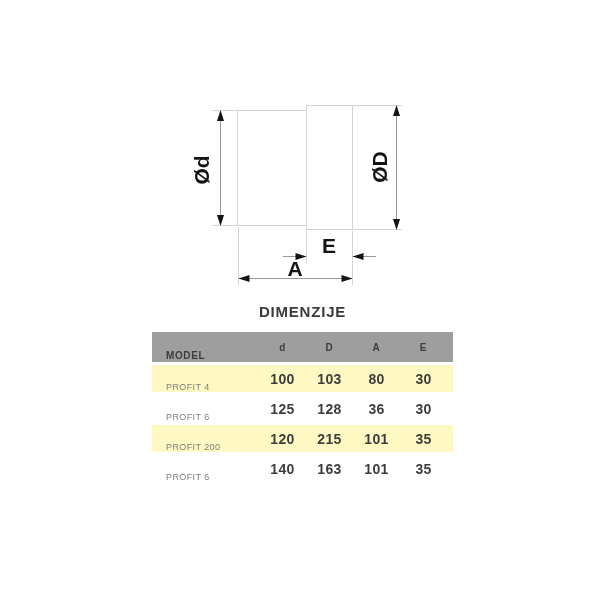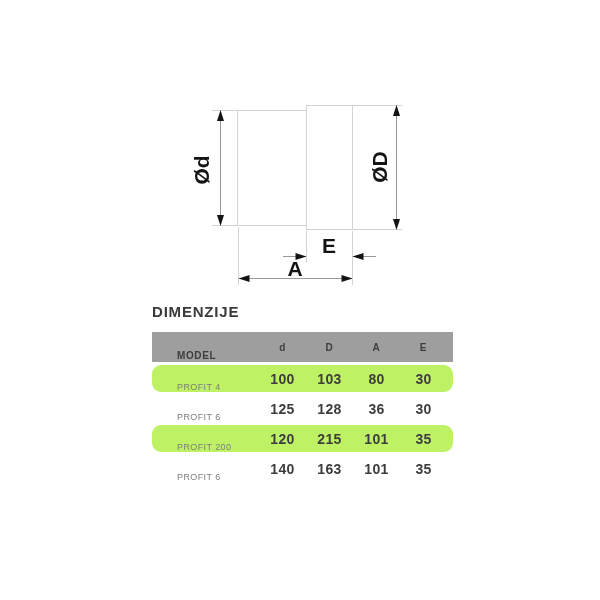--- a/index.html
+++ b/index.html
@@ -7,33 +7,33 @@
     position:relative; width:600px; height:600px; background:#ffffff;
     font-family:"Liberation Sans", sans-serif; overflow:hidden;
   }
   .diagram { position:absolute; left:0; top:0; }
   .dim-label {
     font-family:"Liberation Sans", sans-serif;
     font-weight:bold; font-size:21px; fill:#141414;
   }
   .section-title {
     position:absolute; left:152px; top:303px; width:301px;
-    text-align:left; font-size:15px; font-weight:bold;
+    text-align:center; font-size:15px; font-weight:bold;
     color:#3a3a3a; letter-spacing:0.8px;
   }
   .dim-table { position:absolute; left:152px; top:332px; width:301px; }
   .dim-table * { box-sizing:border-box; }
   .thead {
     height:30px; background:#9e9e9e; display:flex; align-items:center;
     margin-bottom:3px;
   }
   .trow { height:27px; display:flex; align-items:center; margin-bottom:3px; }
-  .trow.alt { background:#bef264;border-radius:9px; }
+  .trow.alt { background:#fef9c3; }
   .cell { white-space:nowrap; }
-  .cell.model-col { width:107px; padding-left:25px; text-align:left;margin-top:16px; }
+  .cell.model-col { width:107px; padding-left:14px; text-align:left;margin-top:16px; }
   .cell.num-col { width:47px; text-align:center; }
   .thead .cell { font-size:10px; font-weight:bold; color:#3d3d3d; letter-spacing:0.6px; }
   .trow .cell.model-col { font-size:9px; color:#7d7d7d; letter-spacing:0.4px; }
   .trow .cell.num-col { font-size:14px; font-weight:bold; color:#3d3d3d; letter-spacing:0.3px; }
 </style>
 </head>
 <body>
 
 <div class="sheet">
 

